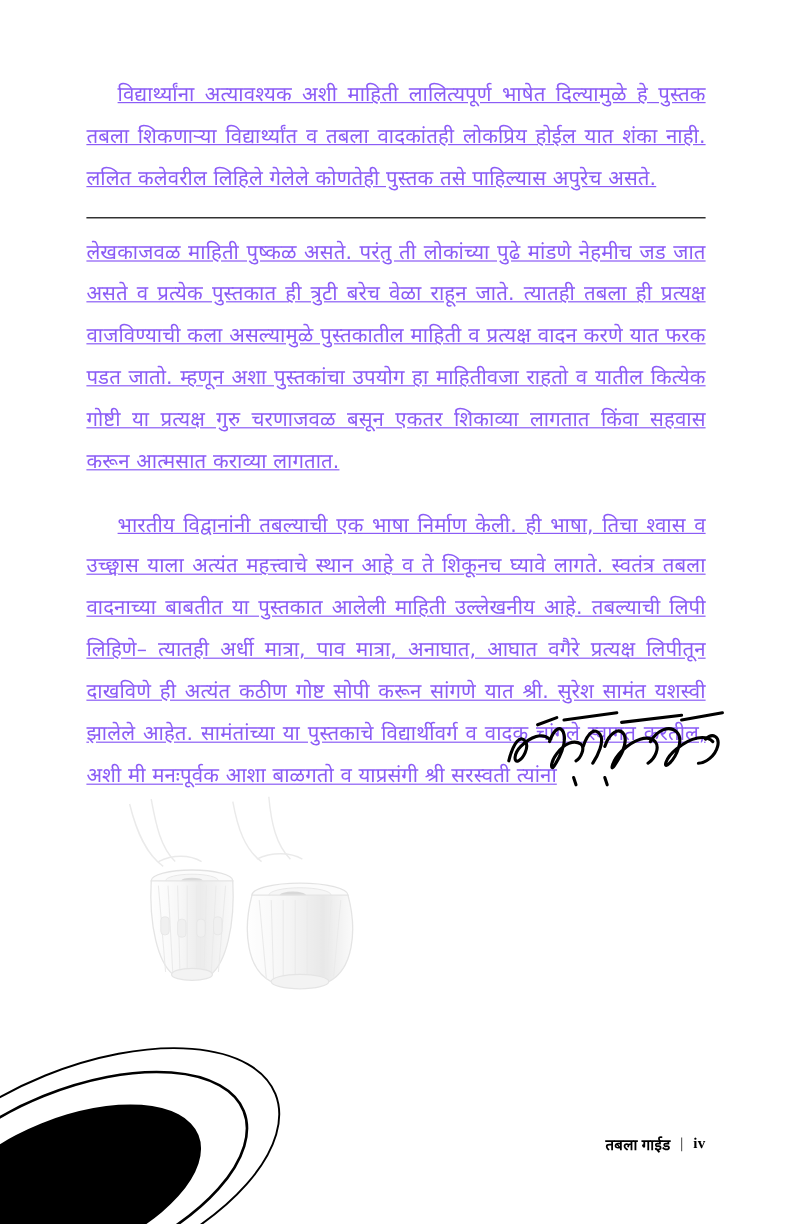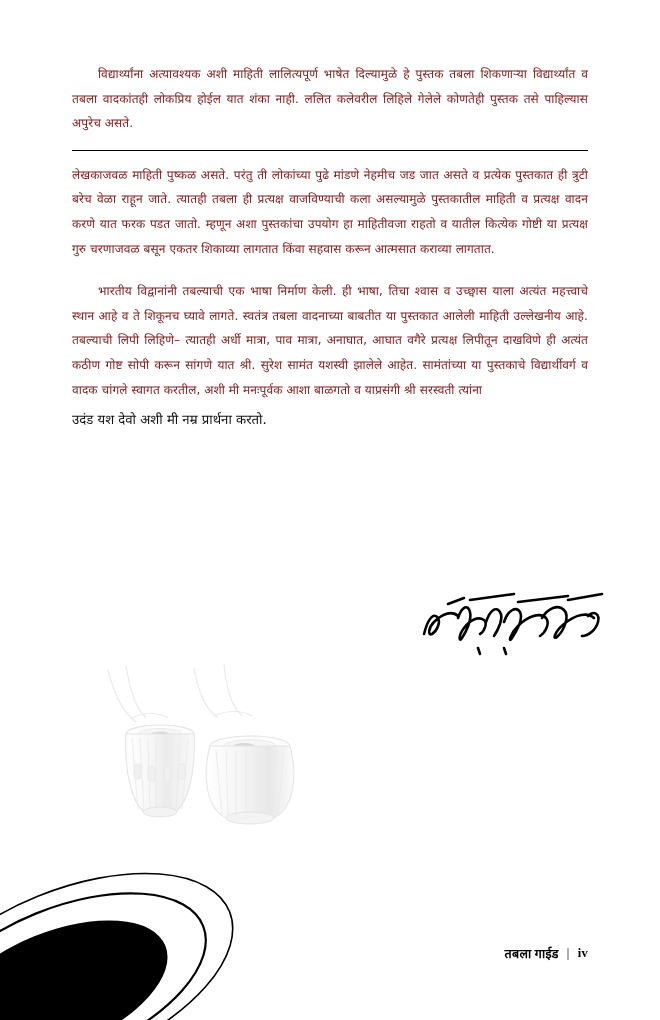--- a/index.html
+++ b/index.html
@@ -23,26 +23,27 @@
   }
 
   .content {
     position: absolute;
     left: 72px;
     top: 62px;
     width: 516px;
   }
 
   .para {
-    font-size: 12px;
+    font-size: 17px;
     line-height: 2.05;
     text-align: justify;
-    color: #7f1d1d;
+    color: #8b5cf6;
     margin: 0 0 4px 0;
     letter-spacing: 0.1px;
+    text-decoration: underline;
   }
   .para.indent { text-indent: 26px; }
 
   .rule {
     width: 516px;
     height: 1px;
     background: #000;
     margin: 14px 0 12px 0;
   }
 
@@ -114,21 +115,20 @@
     <p class="para indent">विद्यार्थ्यांना अत्यावश्यक अशी माहिती लालित्यपूर्ण भाषेत दिल्यामुळे हे पुस्तक तबला शिकणाऱ्या विद्यार्थ्यांत व तबला वादकांतही लोकप्रिय होईल यात शंका नाही. ललित कलेवरील लिहिले गेलेले कोणतेही पुस्तक तसे पाहिल्यास अपुरेच असते.</p>
 
     <div class="rule"></div>
 
     <p class="para">लेखकाजवळ माहिती पुष्कळ असते. परंतु ती लोकांच्या पुढे मांडणे नेहमीच जड जात असते व प्रत्येक पुस्तकात ही त्रुटी बरेच वेळा राहून जाते. त्यातही तबला ही प्रत्यक्ष वाजविण्याची कला असल्यामुळे पुस्तकातील माहिती व प्रत्यक्ष वादन करणे यात फरक पडत जातो. म्हणून अशा पुस्तकांचा उपयोग हा माहितीवजा राहतो व यातील कित्येक गोष्टी या प्रत्यक्ष गुरु चरणाजवळ बसून एकतर शिकाव्या लागतात किंवा सहवास करून आत्मसात कराव्या लागतात.</p>
 
     <div class="block-gap"></div>
 
     <p class="para indent">भारतीय विद्वानांनी तबल्याची एक भाषा निर्माण केली. ही भाषा, तिचा श्वास व उच्छ्वास याला अत्यंत महत्त्वाचे स्थान आहे व ते शिकूनच घ्यावे लागते. स्वतंत्र तबला वादनाच्या बाबतीत या पुस्तकात आलेली माहिती उल्लेखनीय आहे. तबल्याची लिपी लिहिणे– त्यातही अर्धी मात्रा, पाव मात्रा, अनाघात, आघात वगैरे प्रत्यक्ष लिपीतून दाखविणे ही अत्यंत कठीण गोष्ट सोपी करून सांगणे यात श्री. सुरेश सामंत यशस्वी झालेले आहेत. सामंतांच्या या पुस्तकाचे विद्यार्थीवर्ग व वादक चांगले स्वागत करतील, अशी मी मनःपूर्वक आशा बाळगतो व याप्रसंगी श्री सरस्वती त्यांना</p>
 
-    <p class="last-line">उदंड यश देवो अशी मी नम्र प्रार्थना करतो.</p>
   </div>
 
   <div class="signature">
     <svg viewBox="0 0 190 80" width="190" height="80" aria-hidden="true">
       <g fill="none" stroke="#000" stroke-width="2.6" stroke-linecap="round" stroke-linejoin="round">
         <path d="M6,46 C10,30 16,24 20,30 C23,35 18,44 14,46 C10,48 10,40 16,34 C24,26 34,22 40,28"></path>
         <path d="M30,16 L46,10"></path>
         <path d="M40,30 C44,18 50,16 52,24 C54,32 48,44 44,50 C41,55 40,48 46,40 C52,32 60,28 66,32 C70,35 66,44 62,46"></path>
         <path d="M52,12 L96,6"></path>
         <path d="M68,34 C72,22 78,18 82,24 C86,30 80,42 76,48"></path>

